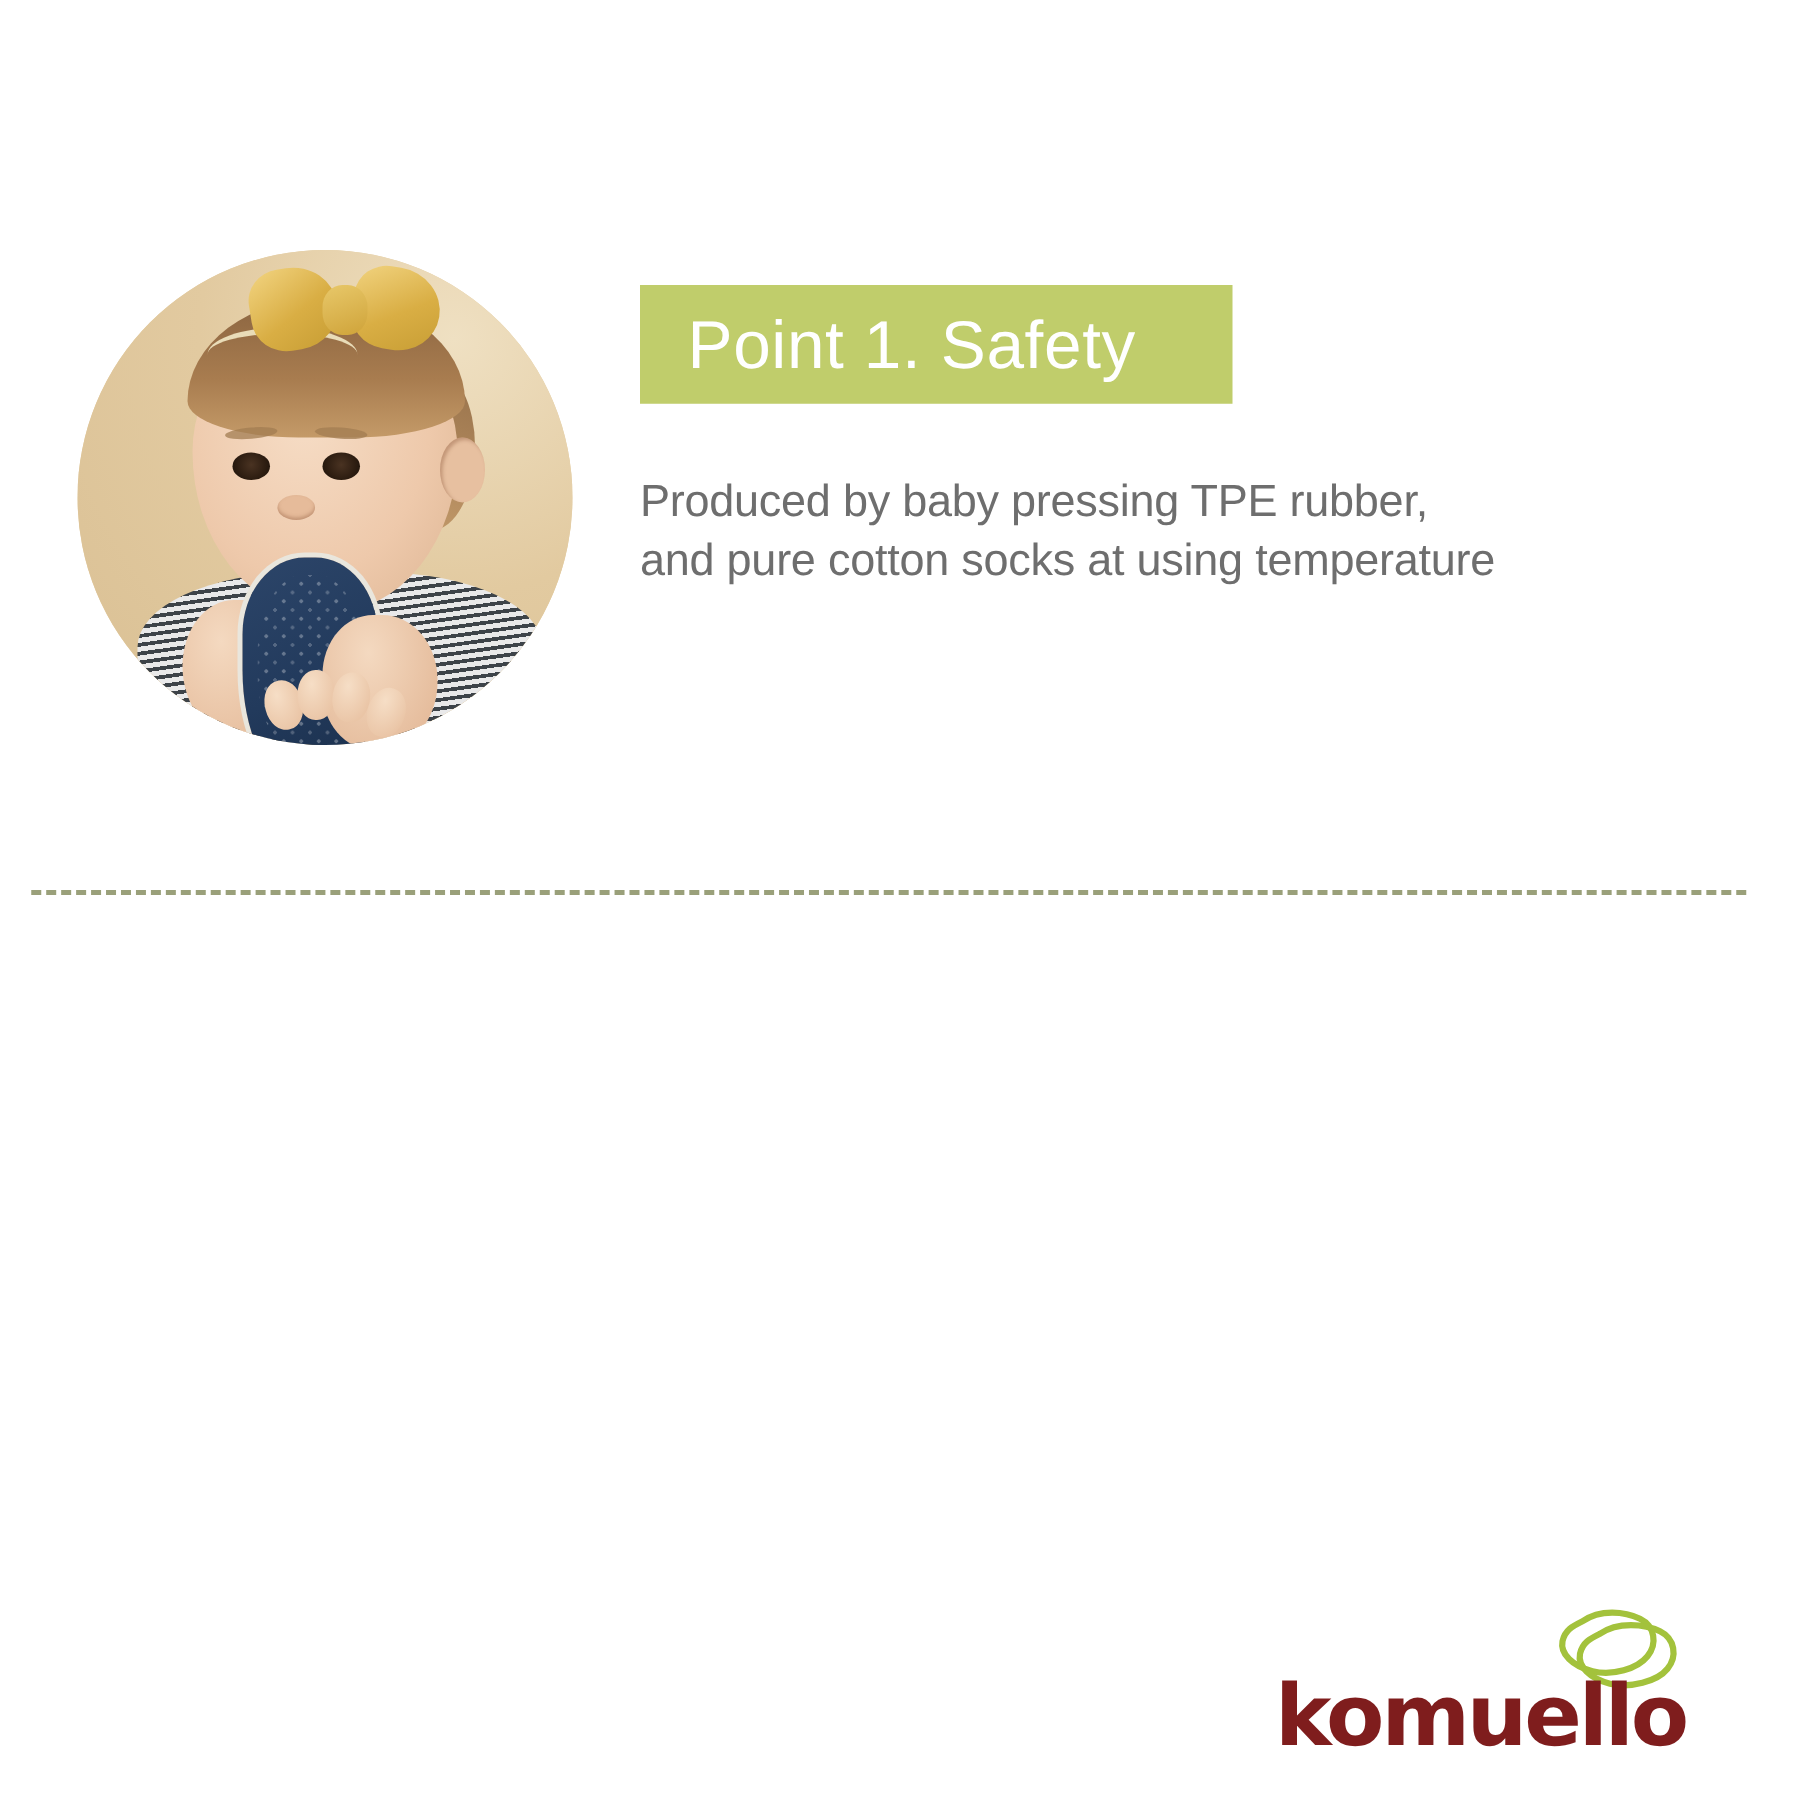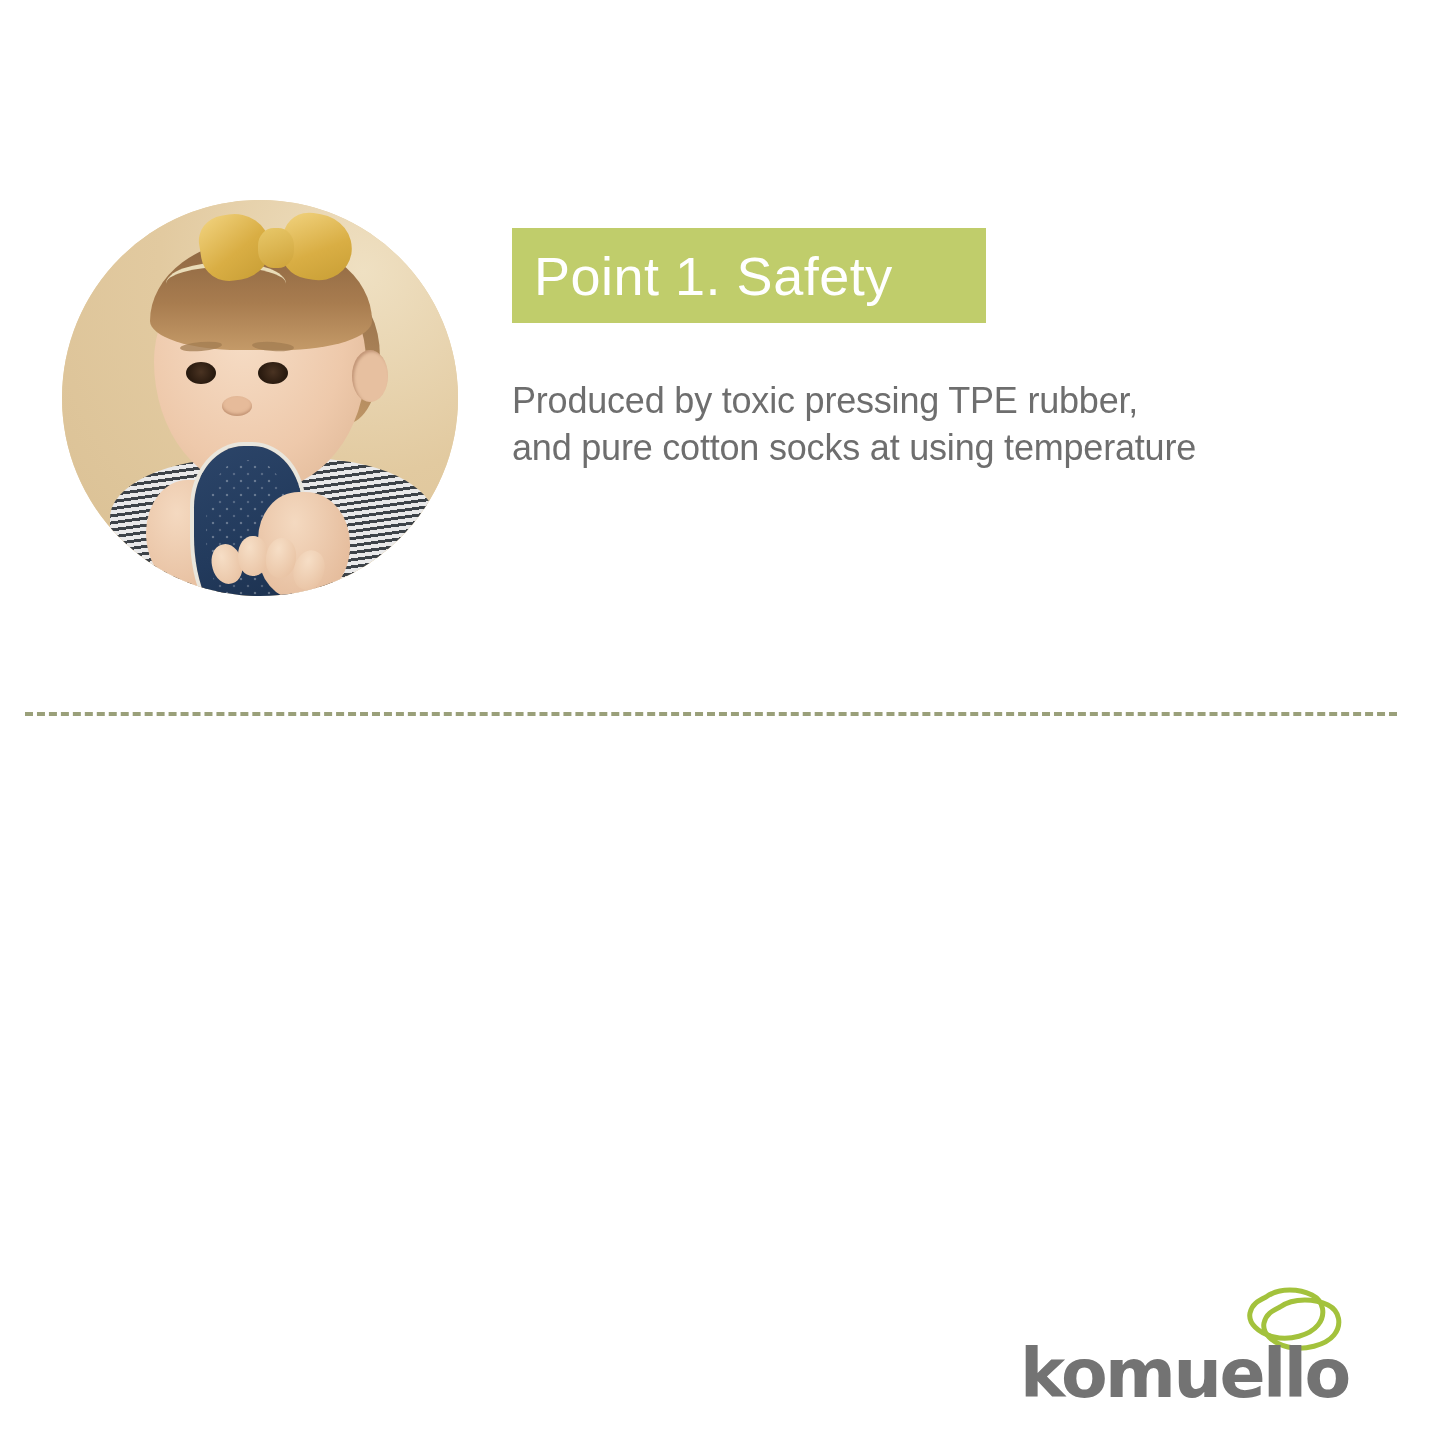--- a/index.html
+++ b/index.html
@@ -175,21 +175,21 @@
     position: absolute;
     display: flex;
     align-items: center;
     background: var(--banner-bg, #c0cd6b);
     color: #ffffff;
     white-space: pre;
   }
   #banner-safety {
     left: 512px; top: 228px;
     width: 474px; height: 95px;
-    padding-left: 22px;
+    padding-left: 38px;
     font-size: 54px;
     font-weight: 400;
     letter-spacing: .5px;
   }
 
   
   .body-text {
     position: absolute;
     color: #6e6e6e;
     font-size: 36px;
@@ -225,21 +225,21 @@
     top: 0;
     width: 118px;
     height: 74px;
   }
   #logo-wordmark {
     position: absolute;
     left: 0;
     bottom: 2px;
     font-size: 68px;
     font-weight: 700;
-    color: #737373;
+    color: #7f1d1d;
     letter-spacing: -2.5px;
     line-height: 1;
     font-family: "DejaVu Sans", sans-serif;
   }
 </style>
 </head>
 <body>
 
 <div id="page">
 
@@ -270,21 +270,21 @@
         <i></i>
           <i></i>
           <i></i>
           <i></i>
       </div>
     </div>
 
     <div class="point-banner" id="banner-safety">Point 1. Safety</div>
 
     <div class="body-text" id="text-safety">
-      <span class="line">Produced by toxic pressing TPE rubber,</span>
+      <span class="line">Produced by baby pressing TPE rubber,</span>
       <span class="line">and pure cotton socks at using temperature</span>
     </div>
   </div>
 
   <div id="divider-dashed"></div>
 
   <div class="section" id="section-ergonomic">
 
     
     

